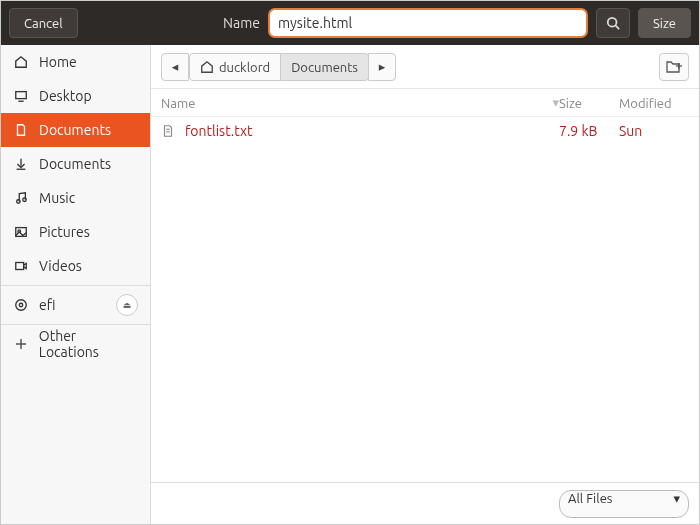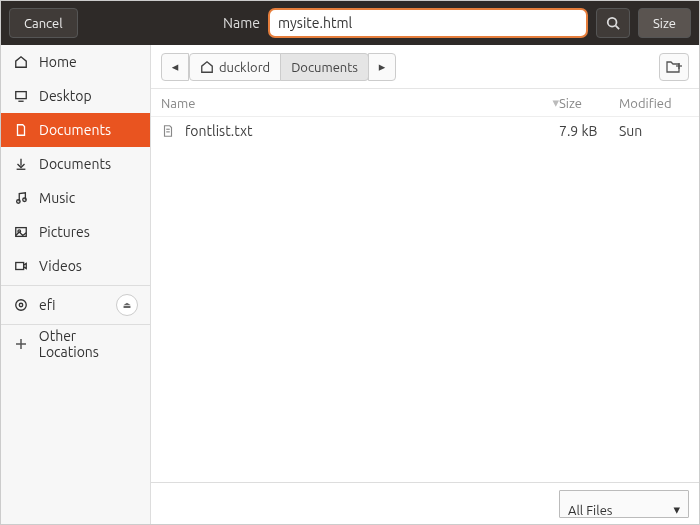--- a/index.html
+++ b/index.html
@@ -25,24 +25,24 @@
 .path-group { display: flex; }
 .path-group .path-seg { border-radius: 0; margin-left: -1px; }
 .path-group .path-seg:first-child { border-top-left-radius: 4px; border-bottom-left-radius: 4px; margin-left: 0; }
 .path-group .path-seg:last-child { border-top-right-radius: 4px; border-bottom-right-radius: 4px; }
 .newfolder { margin-left: auto; width: 30px; height: 28px; border: 1px solid #ccc; border-radius: 4px; display: flex; align-items: center; justify-content: center; background: #fafafa; cursor: pointer; }
 .cols { height: 28px; display: flex; align-items: center; padding: 0 10px; border-bottom: 1px solid #eee; color: #888; font-size: 13px; }
 .col-name { flex: 1; display: flex; align-items: center; gap: 4px; }
 .col-size { width: 60px; text-align: left; }
 .col-mod { width: 70px; text-align: left; }
 .filelist { flex: 1; overflow: auto; }
-.row { height: 28px; display: flex; align-items: center; padding: 0 10px; font-size: 14px; color: #404040; cursor: pointer; }
+.row { height: 28px; display: flex; align-items: center; padding: 0 10px; font-size: 14px; color: #b91c1c; cursor: pointer; }
 .row .fico { width: 18px; margin-right: 6px; color: #888; display: flex; }
 .footer { height: 42px; border-top: 1px solid #ddd; display: flex; align-items: center; justify-content: flex-end; padding: 0 10px; }
-.combo { width: 130px; height: 28px; border: 1px solid #bbb; border-radius: 1px; display: flex; align-items: flex-end; padding: 0 8px; font-size: 13px; color: #333; justify-content: space-between; cursor: pointer; background: #fafafa; }
+.combo { width: 130px; height: 28px; border: 1px solid #bbb; border-radius: 12px; display: flex; align-items: flex-start; padding: 0 8px; font-size: 13px; color: #333; justify-content: space-between; cursor: pointer; background: #fafafa; }
 svg { display: block; }
 </style>
 </head>
 <body>
 
 <div class="header">
   <button class="btn">Cancel</button>
   <span class="name-label">Name</span>
   <input class="name-input" value="mysite.html" style="">
   <button class="btn icon-btn">

